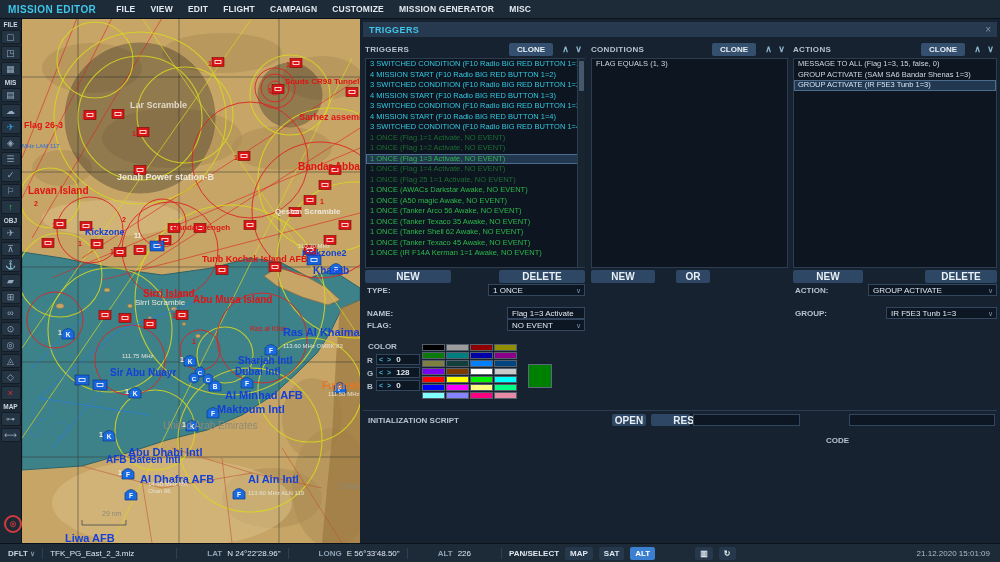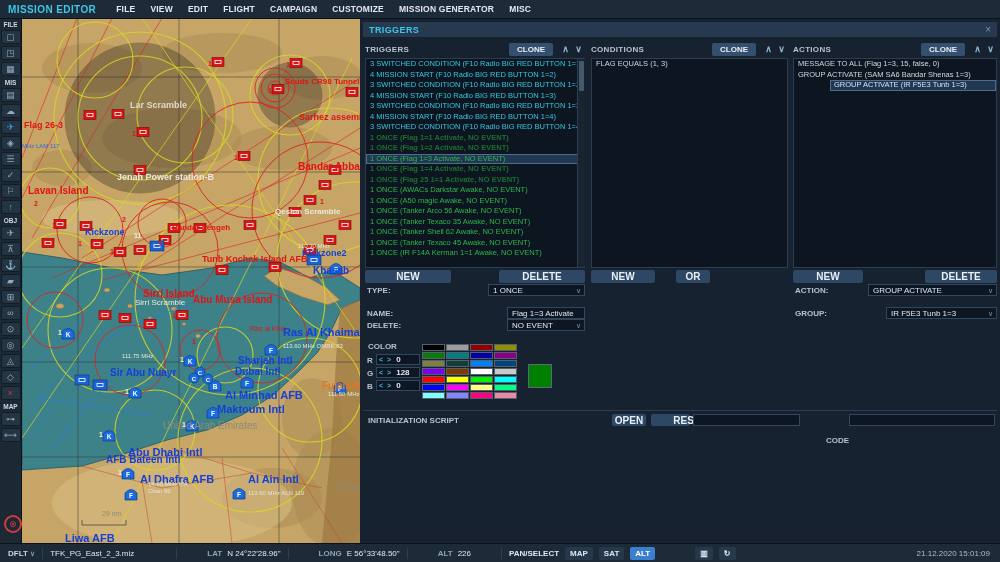--- a/index.html
+++ b/index.html
@@ -30,21 +30,21 @@
   #dlg-title{color:#3fc6e8;font-size:9px;font-weight:bold;letter-spacing:.4px;}
   #dlg-close{color:#7e90a2;font-size:10px;cursor:pointer;}
   .col-head{position:absolute;height:14px;display:flex;align-items:center;}
   .col-label{color:#b6c2ce;font-size:8px;font-weight:bold;letter-spacing:.3px;flex:1;}
   .clone-btn{background:#35506e;color:#e8eff5;font-size:8px;font-weight:bold;padding:2px 8px;
              border-radius:2px;cursor:pointer;margin-right:6px;}
   .chev{color:#8fb8d0;font-size:9px;font-weight:bold;width:13px;text-align:center;cursor:pointer;}
   .listbox{position:absolute;background:#0c1520;border:1px solid #2c3d52;overflow:hidden;box-sizing:border-box;}
   .li{height:10.5px;line-height:10.5px;font-size:7.5px;padding-left:4px;white-space:nowrap;cursor:pointer;box-sizing:border-box;}
   .li.sel{background:#223750;outline:1px solid #4d6c8e;outline-offset:-1px;}
-  .c-cyan{color:#35c8e0;} .c-green{color:#2db84a;} .c-dim{color:#1d6e31;font-weight:bold;} .c-white{color:#cfd8e0;} .c-selblue{color:#cfe4f4;margin-left:36px;}
+  .c-cyan{color:#35c8e0;} .c-green{color:#2db84a;} .c-dim{color:#1d6e31;} .c-white{color:#cfd8e0;} .c-selblue{color:#cfe4f4;}
   .scroll-track{position:absolute;width:7px;background:#18242f;border-left:1px solid #2c3d52;}
   .scroll-thumb{position:absolute;left:1px;width:5px;background:#46586c;border-radius:1px;}
   .btn{position:absolute;background:#2d4764;color:#e8eff5;font-size:10px;font-weight:bold;
        display:flex;align-items:center;justify-content:center;border-radius:2px;cursor:pointer;height:13px;box-sizing:border-box;}
   .form-label{position:absolute;color:#b6c2ce;font-size:8px;font-weight:bold;}
   .select,.input{position:absolute;background:#0d1724;border:1px solid #32465e;color:#dfe8f0;
        font-size:8px;height:12px;line-height:11px;padding:0 4px;box-sizing:border-box;cursor:pointer;}
   .select .sel-caret{position:absolute;right:3px;top:0;color:#7a93ab;font-size:7px;}
   .stepper{position:absolute;background:#0d1724;border:1px solid #32465e;height:11px;display:flex;
        align-items:center;font-size:8px;box-sizing:border-box;cursor:pointer;}
@@ -447,21 +447,21 @@
 
     <span class="form-label" style="left:7px;top:268px;">TYPE:</span>
     <div class="select" style="left:128px;top:266px;width:97px;">
       <span>1 ONCE</span>
       <span class="sel-caret">∨</span>
     </div>
     <span class="form-label" style="left:7px;top:291px;">NAME:</span>
     <div class="input" style="left:147px;top:289px;width:78px;">
       <span>Flag 1=3 Activate</span>
     </div>
-    <span class="form-label" style="left:7px;top:303px;">DELETE:</span>
+    <span class="form-label" style="left:7px;top:303px;">FLAG:</span>
     <div class="select" style="left:147px;top:301px;width:78px;">
       <span>NO EVENT</span>
       <span class="sel-caret">∨</span>
     </div>
 
     <span class="form-label" style="left:8px;top:324px;">COLOR</span>
     <span class="form-label" style="left:7px;top:338px;">R</span>
     <div class="stepper" style="left:16px;top:336px;width:44px;">
       <span class="ar">&lt;</span>
       <span class="ar">&gt;</span>

